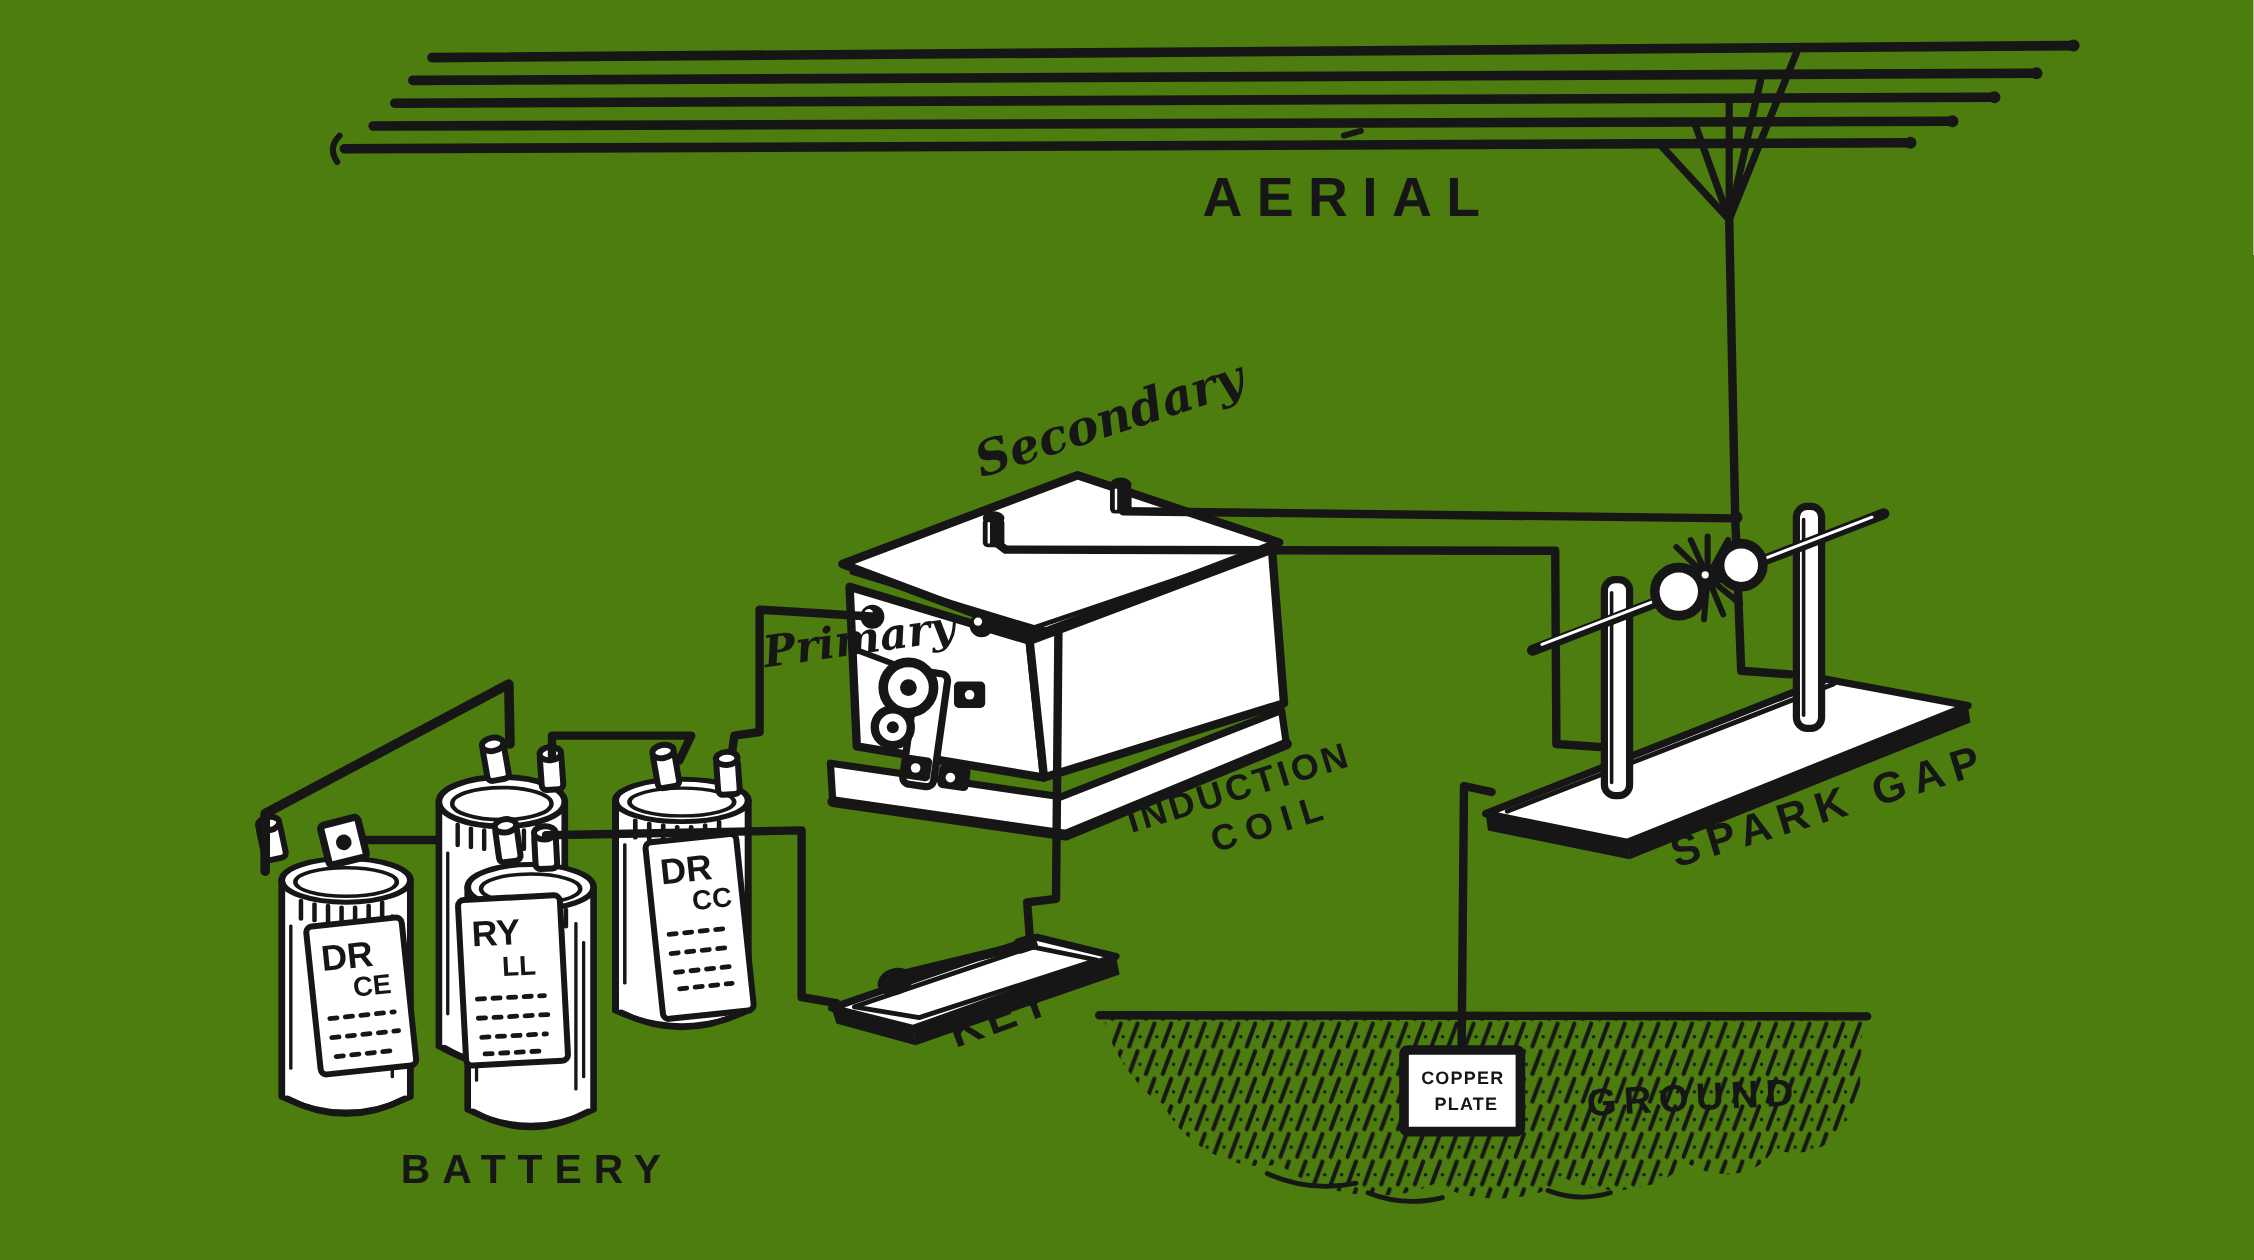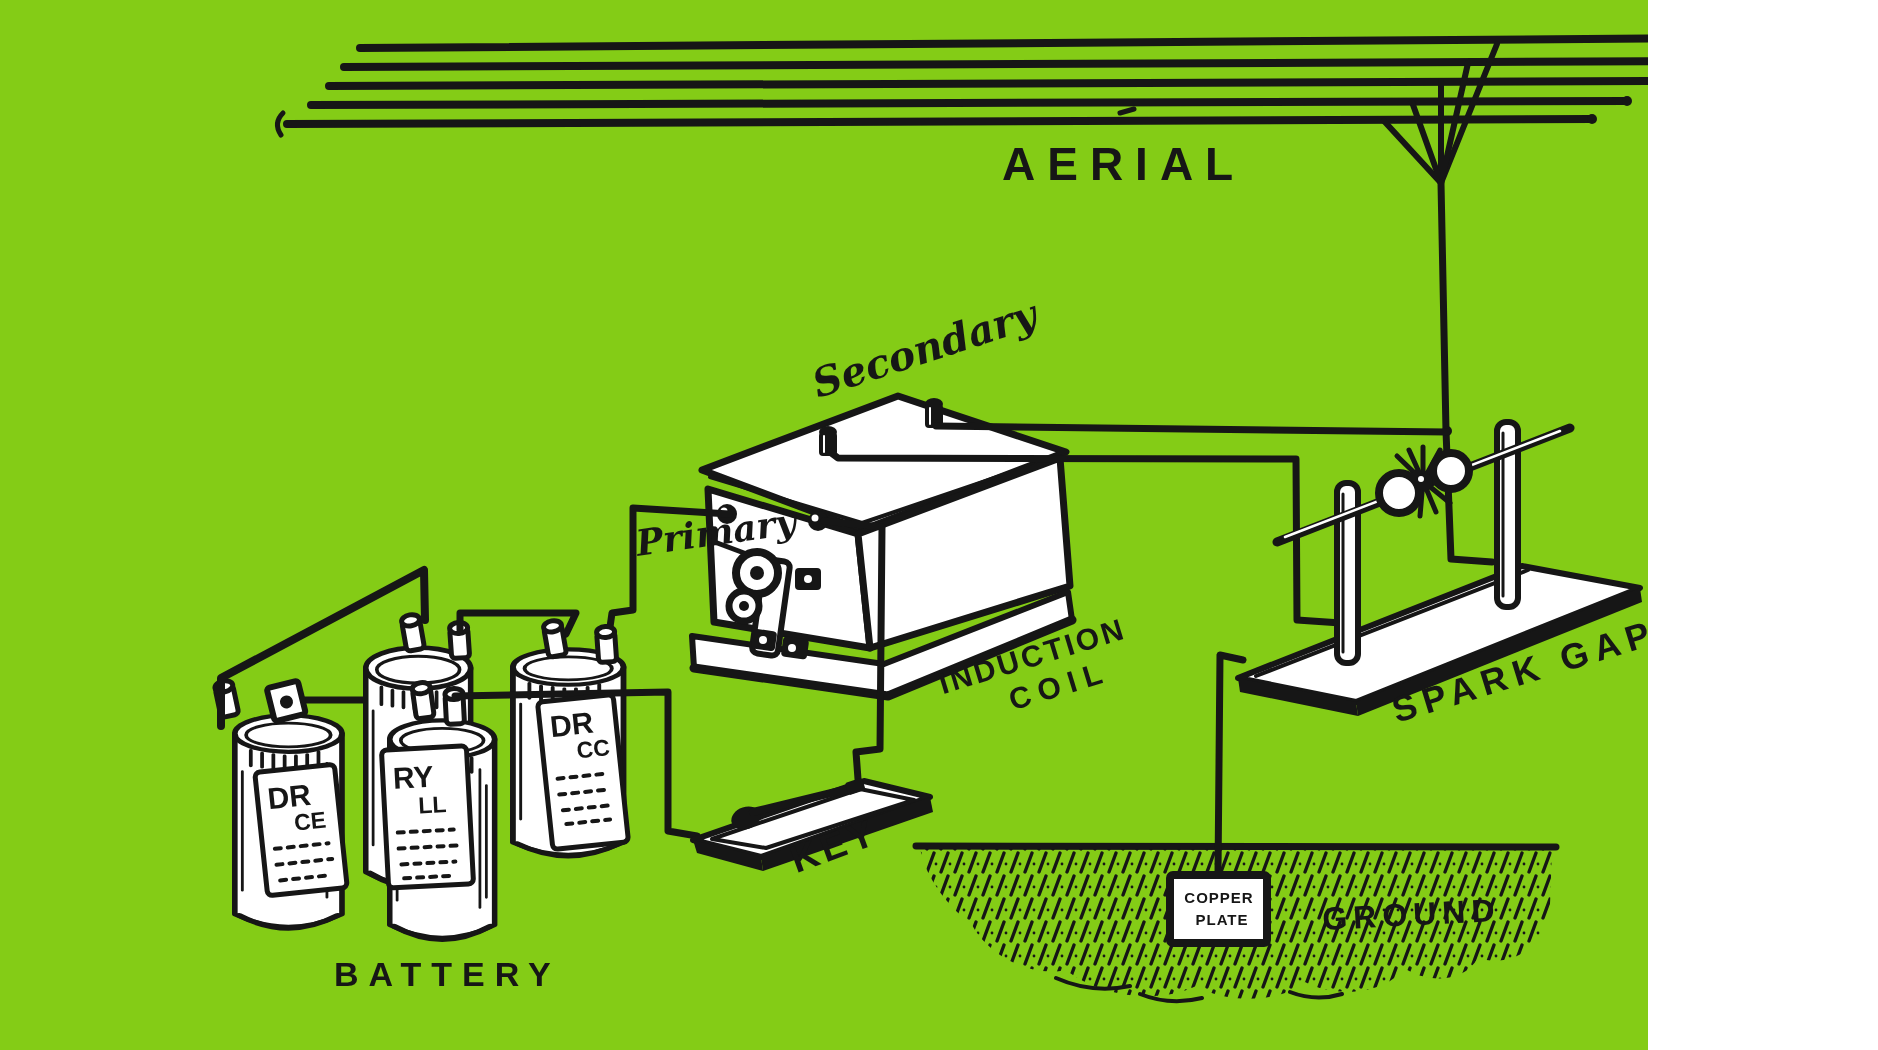--- a/index.html
+++ b/index.html
@@ -1,16 +1,16 @@
 <!DOCTYPE html>
 <html><head>
 <meta charset="utf-8">
 <style>
   html,body{margin:0;padding:0;background:#ffffff;}
-  .stage{position:relative;width:1648px;height:1050px;background:#84cc16;overflow:hidden;}
+  .stage{position:relative;width:1878px;height:1050px;background:#4d7c0f;overflow:hidden;}
   svg{display:block;}
   text{stroke:none;fill:#161616;}
   .hand{font-family:"Liberation Sans",sans-serif;font-weight:bold;}
   .script{font-family:"DejaVu Serif",serif;font-style:italic;font-weight:bold;}
   .tiny{font-family:"Liberation Sans",sans-serif;font-weight:bold;}
 </style>
 </head>
 <body>
 
 <div class="stage">

